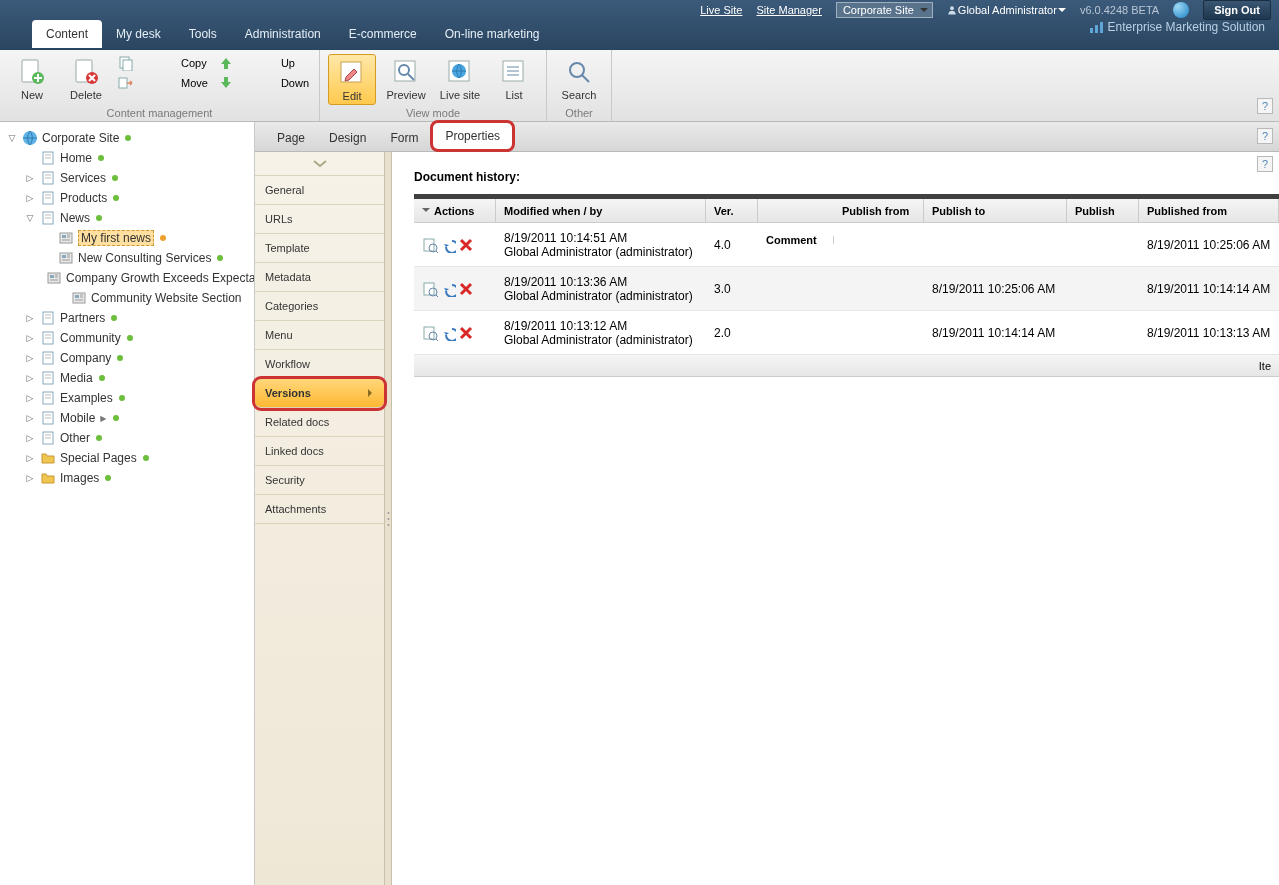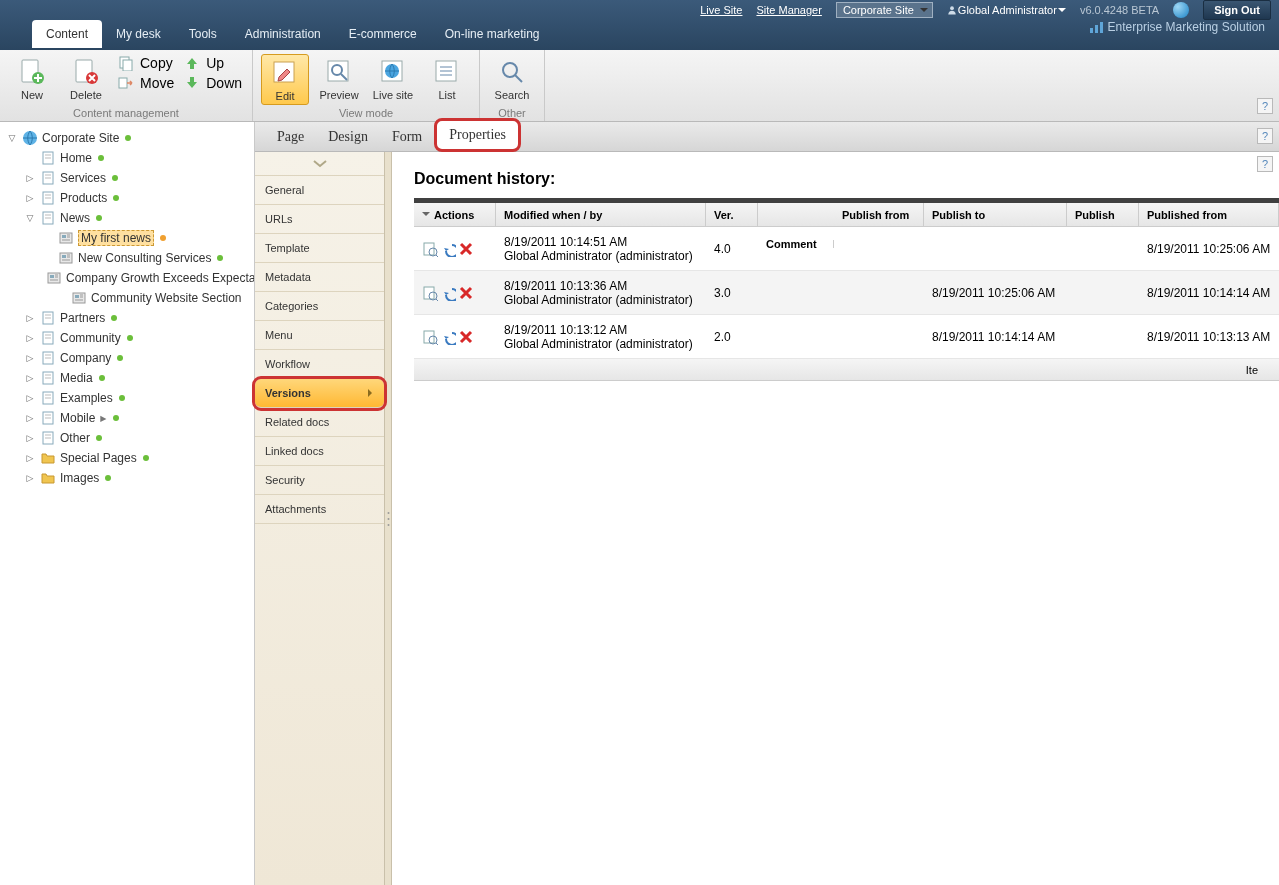--- a/index.html
+++ b/index.html
@@ -38,77 +38,77 @@
 .ribbon-group { border-right: 1px solid #c9c9c9; display: flex; flex-direction: column; justify-content: space-between; padding: 4px 8px 0; }
 .ribbon-group-label { text-align: center; font-size: 11px; color: #7a7a7a; padding-bottom: 2px; }
 .ribbon-items { display: flex; gap: 6px; align-items: flex-start; }
 .ribbon-big { display: flex; flex-direction: column; align-items: center; width: 48px; cursor: pointer; padding: 2px; }
 .ribbon-big-icon { width: 32px; height: 32px; display: flex; align-items: center; justify-content: center; }
 .ribbon-big-label { font-size: 11px; color: #333; margin-top: 1px; }
 .ribbon-big.active { background: linear-gradient(to bottom, #ffe8a8, #ffc94d); border: 1px solid #d69b1f; border-radius: 3px; }
 .ribbon-small-col { display: flex; flex-direction: column; gap: 2px; }
 .ribbon-small { display: flex; align-items: center; gap: 6px; cursor: pointer; padding: 1px 2px; }
 .ribbon-small-icon { width: 16px; height: 16px; display: flex; align-items: center; justify-content: center; }
-.ribbon-small-label { font-size: 14px; }
+.ribbon-small-label { font-size: 11px; margin-left: 41px; }
 .ribbon-help { position: absolute; right: 6px; top: 48px; width: 16px; height: 16px; border: 1px solid #b9b9b9; background: #f5f5f5; display: flex; align-items: center; justify-content: center; font-size: 11px; color: #5588bb; cursor: pointer; }
 
 
 .main { display: flex; height: calc(100vh - 122px); }
 
 
 .tree-pane { width: 256px; border-right: 1px solid #c9c9c9; background: #fff; overflow: auto; padding: 6px 0; }
 .tree-node { display: flex; align-items: center; gap: 4px; padding: 2px 0; cursor: pointer; white-space: nowrap; }
 .tree-toggle { width: 12px; font-size: 9px; color: #6a6a6a; text-align: center; }
 .tree-icon { width: 16px; height: 16px; display: inline-flex; align-items: center; justify-content: center; }
 .tree-label { font-size: 12px; color: #333; }
 .tree-label.selected { background: #ffe0a0; border: 1px dashed #cc9933; padding: 0 2px; }
 .tree-dot { width: 6px; height: 6px; border-radius: 50%; display: inline-block; margin-left: 2px; }
 .dot-green { background: #6bbf3a; }
 .dot-orange { background: #f0a030; }
 .tree-arrow { font-size: 8px; color: #777; margin-left: 1px; }
 
 
 .content-area { flex: 1; display: flex; flex-direction: column; }
 .subtabs-bar { height: 30px; background: linear-gradient(to bottom, #eaeaea, #d6d6d6); border-bottom: 1px solid #b9b9b9; display: flex; align-items: flex-end; padding-left: 10px; position: relative; }
-.subtab { padding: 6px 12px; font-size: 14px; color: #333; cursor: pointer; font-family: Liberation Serif, serif; }
+.subtab { padding: 6px 12px; font-size: 12px; color: #333; cursor: pointer; }
 .subtab.active { background: #fff; border: 1px solid #b9b9b9; border-bottom: 1px solid #fff; border-radius: 3px 3px 0 0; margin-bottom: -1px; }
 .subtab.highlighted { border: 3px solid #cc3333; border-radius: 8px; }
 .subtabs-help { position: absolute; right: 6px; top: 6px; width: 16px; height: 16px; border: 1px solid #b9b9b9; background: #f5f5f5; display: flex; align-items: center; justify-content: center; font-size: 11px; color: #5588bb; cursor: pointer; }
 
 .content-body { flex: 1; display: flex; }
 
 
 .vmenu { width: 130px; background: linear-gradient(to bottom, #f6f2e8, #efe7d6); border-right: 1px solid #c9c0aa; display: flex; flex-direction: column; }
 .vmenu-collapse { height: 24px; display:flex; align-items:center; justify-content:center; border-bottom:1px solid #ddd4be; cursor:pointer; }
 .vmenu-item { padding: 8px 10px; border-bottom: 1px solid #ddd4be; font-size: 11px; color: #333; cursor: pointer; position: relative; }
 .vmenu-item.selected { background: linear-gradient(to bottom, #ffd77a, #ffb833); font-weight: bold; }
 .vmenu-item.highlighted { outline: 3px solid #cc3333; border-radius: 6px; z-index: 2; }
 .vmenu-item.selected::after { content: ""; position: absolute; right: 8px; top: 10px; border: 4px solid transparent; border-left-color: #8a6b1f; }
 .vmenu-splitter { width: 7px; background: #e8e0cc; border-right: 1px solid #c9c0aa; display:flex; align-items:center; justify-content:center; cursor: ew-resize; }
 
 
 .panel { flex: 1; padding: 18px 0 0 22px; position: relative; background: #fff; overflow: hidden; }
 .panel-help { position: absolute; right: 6px; top: 4px; width: 16px; height: 16px; border: 1px solid #b9b9b9; background: #f5f5f5; display: flex; align-items: center; justify-content: center; font-size: 11px; color: #5588bb; cursor: pointer; }
-.panel-title { font-weight: bold; font-size: 16px; margin-bottom: 10px; }
+.panel-title { font-weight: bold; font-size: 12px; margin-bottom: 10px; }
 
 .grid { border-top: 5px solid #404040; }
 .grid-header { display: flex; background: linear-gradient(to bottom, #f5f5f5, #e6e6e6); border-bottom: 1px solid #ccc; height: 24px; }
 .grid-header > div { border-right: 1px solid #ccc; padding: 4px 8px; font-weight: bold; font-size: 11px; display:flex; align-items:center; gap:4px; }
 .grid-row { display: flex; border-bottom: 1px solid #e6e6e6; min-height: 36px; align-items: center; }
 .grid-row:nth-child(even) { background: #f4f4f4; }
 .grid-row > div { padding: 3px 8px; font-size: 12px; }
 .col-actions { width: 82px; display:flex; gap:2px; align-items:center; }
 .col-modified { width: 210px; }
 .col-ver { width: 52px; }
 .col-comment { width: 76px; margin-top: 37px; }
 .col-pubfrom { width: 90px; }
 .col-pubto { width: 143px; }
 .col-publish { width: 72px; }
 .col-pubfromval { width: 140px; }
-.grid-footer { background: linear-gradient(to bottom, #f5f5f5, #e6e6e6); height: 22px; border-bottom: 1px solid #ccc; display:flex; justify-content:flex-end; padding-right:21px; align-items:center; font-size:11px; }
+.grid-footer { background: linear-gradient(to bottom, #f5f5f5, #e6e6e6); height: 22px; border-bottom: 1px solid #ccc; display:flex; justify-content:flex-end; padding-right:8px; align-items:center; font-size:11px; }
 
 .action-icon { width: 16px; height: 16px; cursor: pointer; display:inline-flex; align-items:center; justify-content:center; }
 
 .sort-arrow { border:4px solid transparent; border-top-color:#666; display:inline-block; margin-top:3px; }
 </style>
 </head>
 <body>
 
 <div class="topbar">
   <div class="topbar-right">

